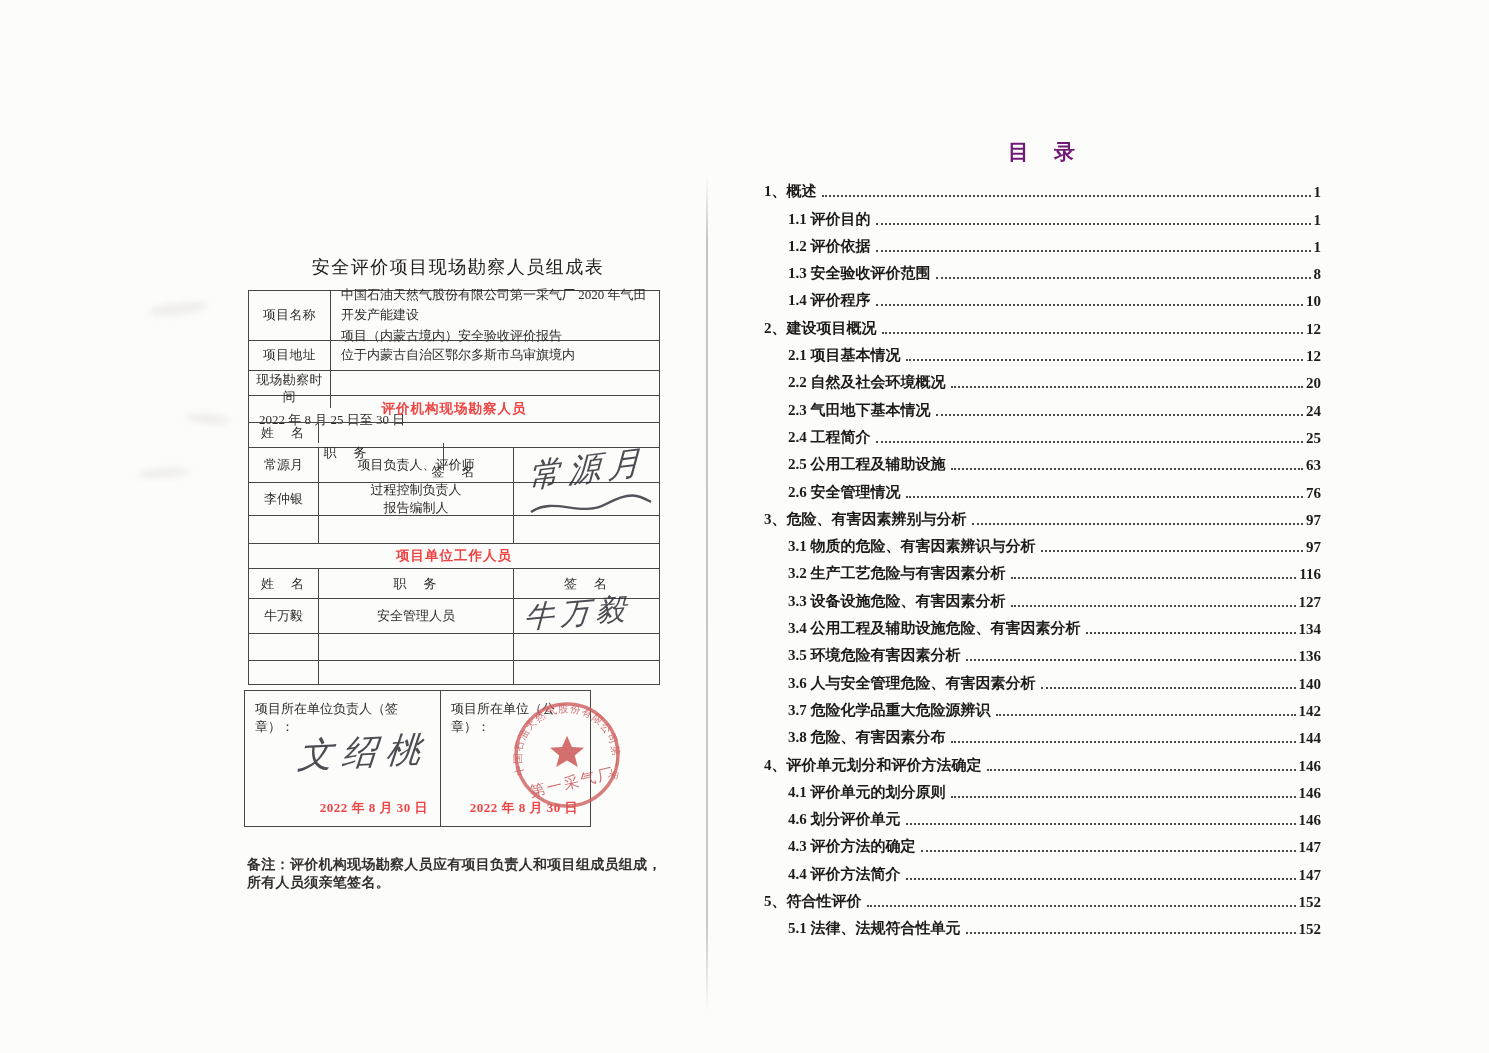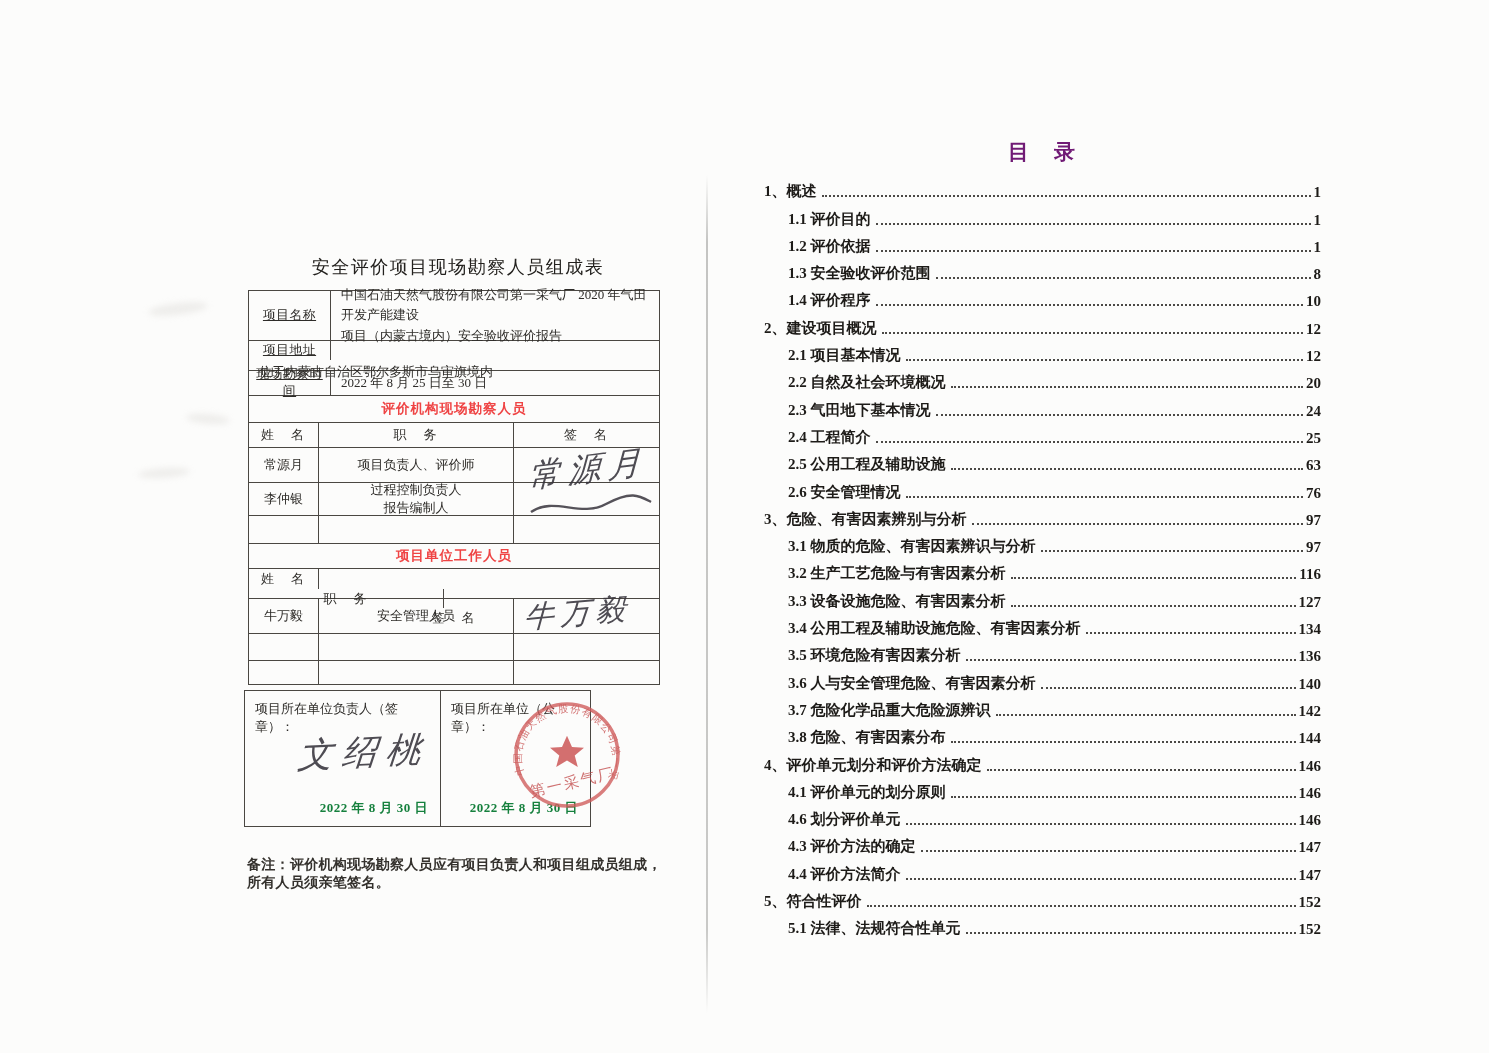--- a/index.html
+++ b/index.html
@@ -28,47 +28,47 @@
     margin:4px;
   }
   .sheet-table {
     position:absolute; left:248px; top:290px; width:412px;
     border:1.4px solid #4a4742; box-sizing:border-box;
     display:flex; flex-direction:column;
     font-size:13px; color:#2e2c29;
   }
   .t-row { display:flex; border-bottom:1px solid #4a4742; box-sizing:border-box; }
   .t-row:last-child { border-bottom:none; }
-  .h50{height:50px;} .h30{height:30px;flex-direction:column;} .h25{height:25px;} .h27{height:27px;}
+  .h50{height:50px;} .h30{height:30px;} .h25{height:25px;flex-direction:column;} .h27{height:27px;}
   .h35{height:35px;} .h33{height:33px;} .h28{height:28px;} .h23{height:23px;}
   .cell {
     display:flex; align-items:center; justify-content:center;
     text-align:center; border-right:1px solid #4a4742; box-sizing:border-box;
     white-space:pre-line; line-height:1.35; padding:1px 4px;
   }
   .cell:last-child { border-right:none; }
   .w82 { width:82px; flex:none; }
   .c1 { width:70px; flex:none; }
   .c2 { width:195px; flex:none; }
   .c3 { flex:1; }
   .val { flex:1; justify-content:flex-start; text-align:left; padding:2px 10px; line-height:1.55; }
   .sec { align-items:center; justify-content:center; font-weight:bold; font-size:13.5px;
          display:flex; letter-spacing:1px; color:#ef4444; }
-  .lbl { font-size:12.8px; letter-spacing:.5px;text-decoration:underline; }
+  .lbl { font-size:12.8px; letter-spacing:.5px; }
   .colhdr { letter-spacing:2px; }
 
   
   .footer-block {
     position:absolute; left:244px; top:690px; width:347px; height:137px;
     border:1.4px solid #4a4742; box-sizing:border-box; display:flex;
   }
   .f-cell { position:relative; box-sizing:border-box; padding:9px 10px; font-size:13px; }
   .f-left  { width:196px; border-right:1px solid #4a4742; flex:none; }
   .f-right { flex:1; }
-  .f-date { position:absolute; right:12px; bottom:9px; font-size:13px; font-weight:600; letter-spacing:.5px; color:#15803d; }
+  .f-date { position:absolute; right:12px; bottom:9px; font-size:13px; font-weight:600; letter-spacing:.5px; color:#ef4444; }
 
   
   .signature {
     position:absolute; color:#37343c; font-family:"Liberation Serif", serif;
     font-style:italic; white-space:nowrap; opacity:.88; pointer-events:none;
   }
   .sig-chang { left:528px; top:447px; font-size:33px; letter-spacing:7px; transform:rotate(-7deg) skewX(-9deg); }
   .sig-flourish { position:absolute; left:528px; top:492px; }
   .sig-niu   { left:524px; top:593px; font-size:30px; letter-spacing:6px; transform:rotate(-5deg) skewX(-7deg); }
   .sig-wen   { left:298px; top:729px; font-size:35px; letter-spacing:9px; transform:rotate(-3deg) skewX(-8deg); }

